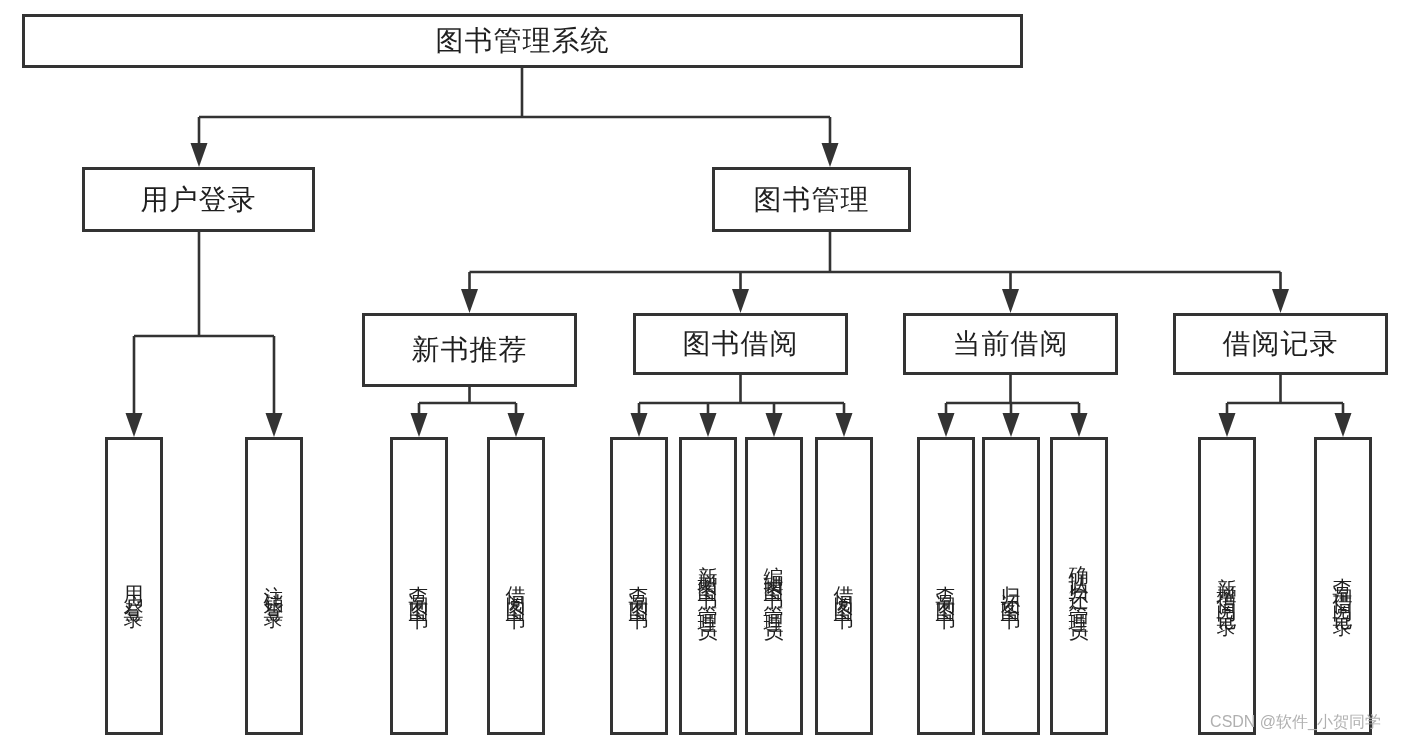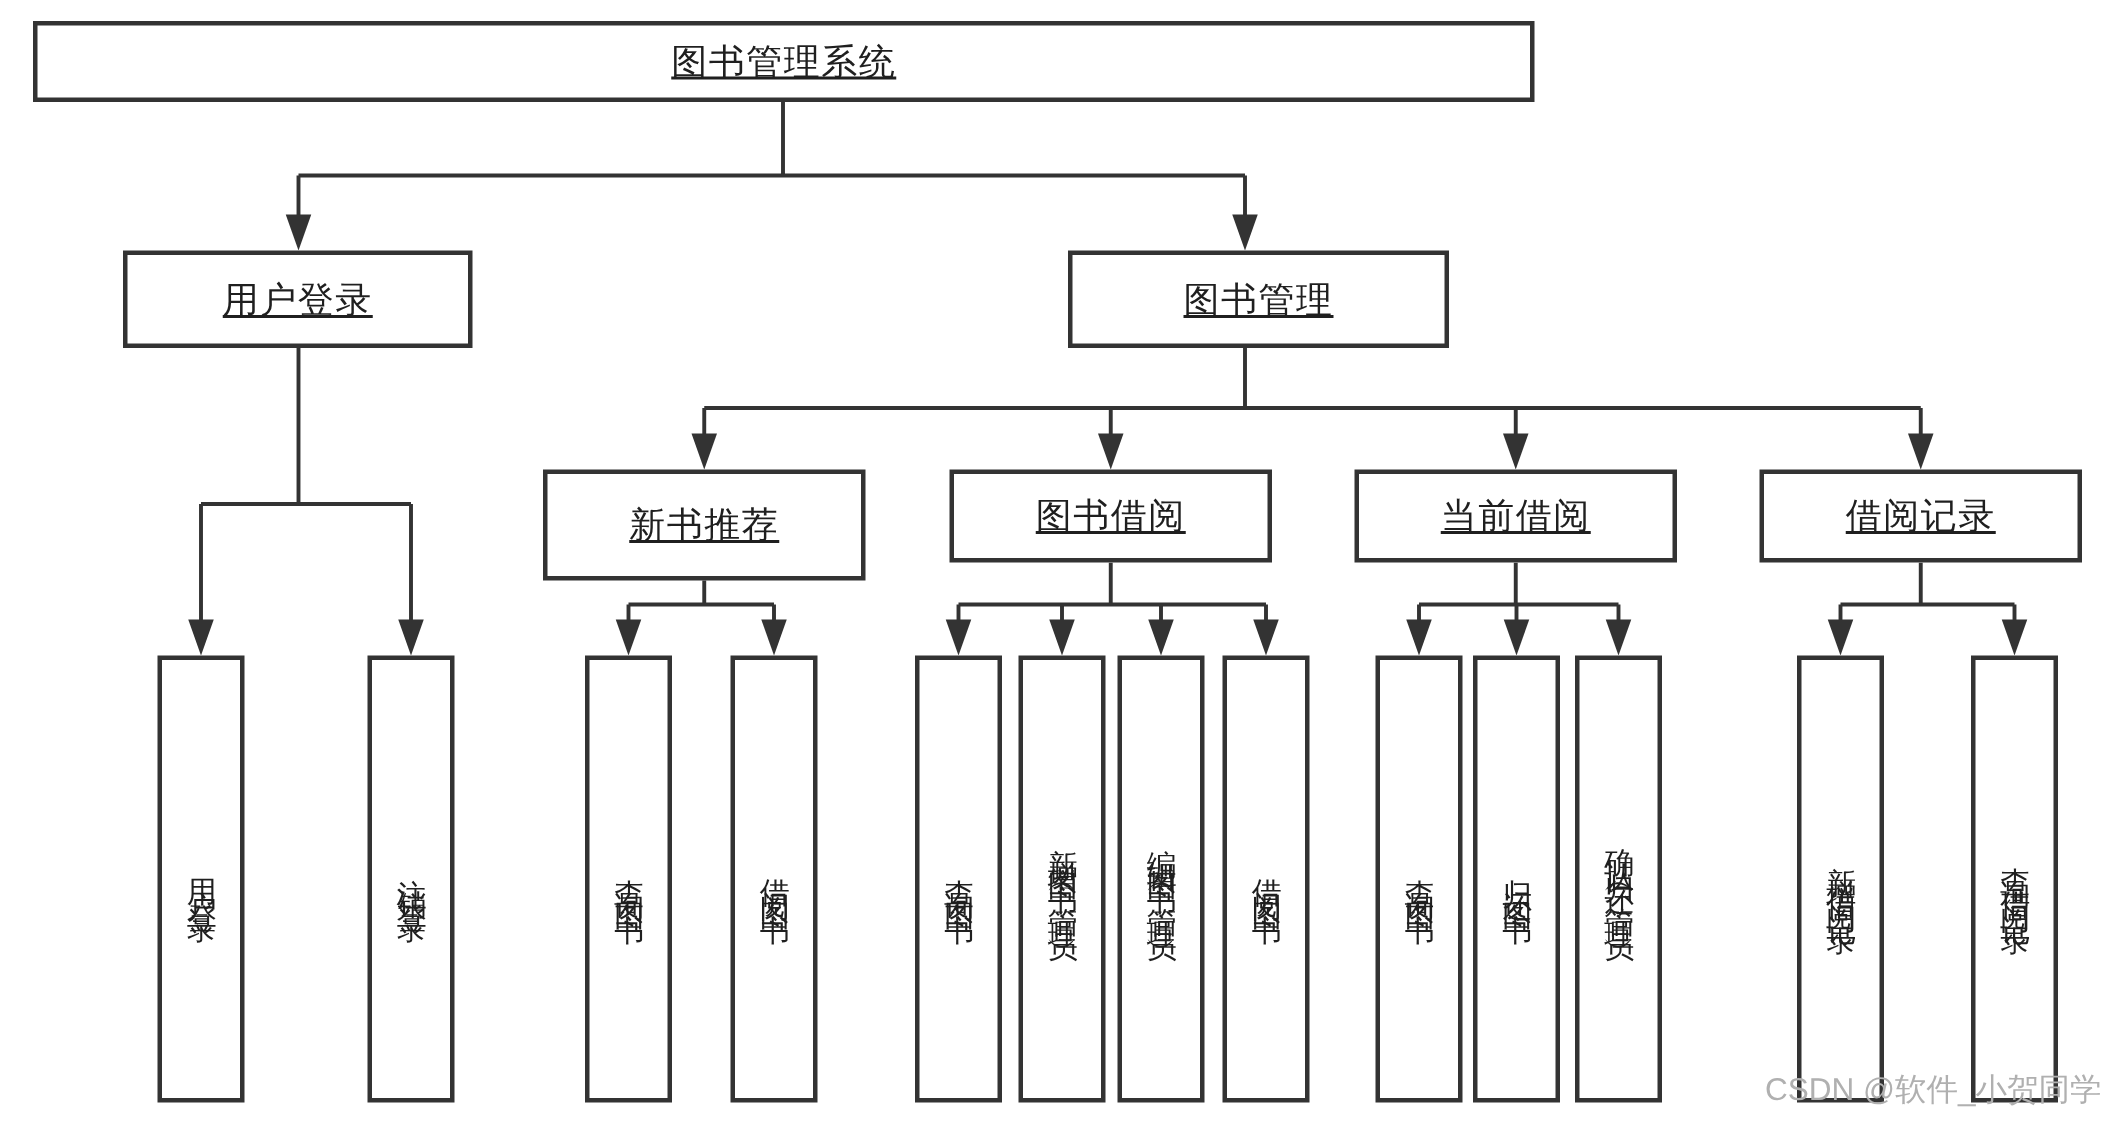--- a/index.html
+++ b/index.html
@@ -32,39 +32,38 @@
   .box {
     position: absolute;
     box-sizing: border-box;
     background: #ffffff;
     border: 3px solid var(--line, #333333);
     display: flex;
     align-items: center;
     justify-content: center;
   }
   .hlabel {
-    font-size: 24px;
+    font-size: 28px;
     color: var(--text, #1f1f1f);
     letter-spacing: 1px;
     white-space: nowrap;
-    text-decoration: underline;
   }
   .vlabel {
     writing-mode: vertical-rl;
     text-orientation: mixed;
     font-size: 20px;
     letter-spacing: 8px;
     color: var(--text, #1f1f1f);
     line-height: 1;
   }
   .watermark {
     position: absolute;
     top: 712px;
-    right: 4px;
-    font-size: 21px;
+    right: 24px;
+    font-size: 16px;
     color: var(--watermark, #b0b0b0);
     z-index: 5;
     white-space: nowrap;
   }
 </style>
 </head>
 <body>
 
 <div class="canvas">
 
@@ -111,21 +110,21 @@
     </g>
   </svg>
 
   <div class="box" style="left:22px; top:14px; width:1001px; height:54px;">
     <span class="hlabel">图书管理系统</span>
   </div>
 
   <div class="box" style="left:82px; top:167px; width:233px; height:65px;">
     <span class="hlabel">用户登录</span>
   </div>
-  <div class="box" style="left:712px; top:167px; width:254px; height:65px;">
+  <div class="box" style="left:712px; top:167px; width:199px; height:65px;">
     <span class="hlabel">图书管理</span>
   </div>
 
   <div class="box" style="left:362px; top:313px; width:215px; height:74px;">
     <span class="hlabel">新书推荐</span>
   </div>
   <div class="box" style="left:903px; top:313px; width:215px; height:62px;">
     <span class="hlabel">当前借阅</span>
   </div>
   <div class="box" style="left:633px; top:313px; width:215px; height:62px;">

